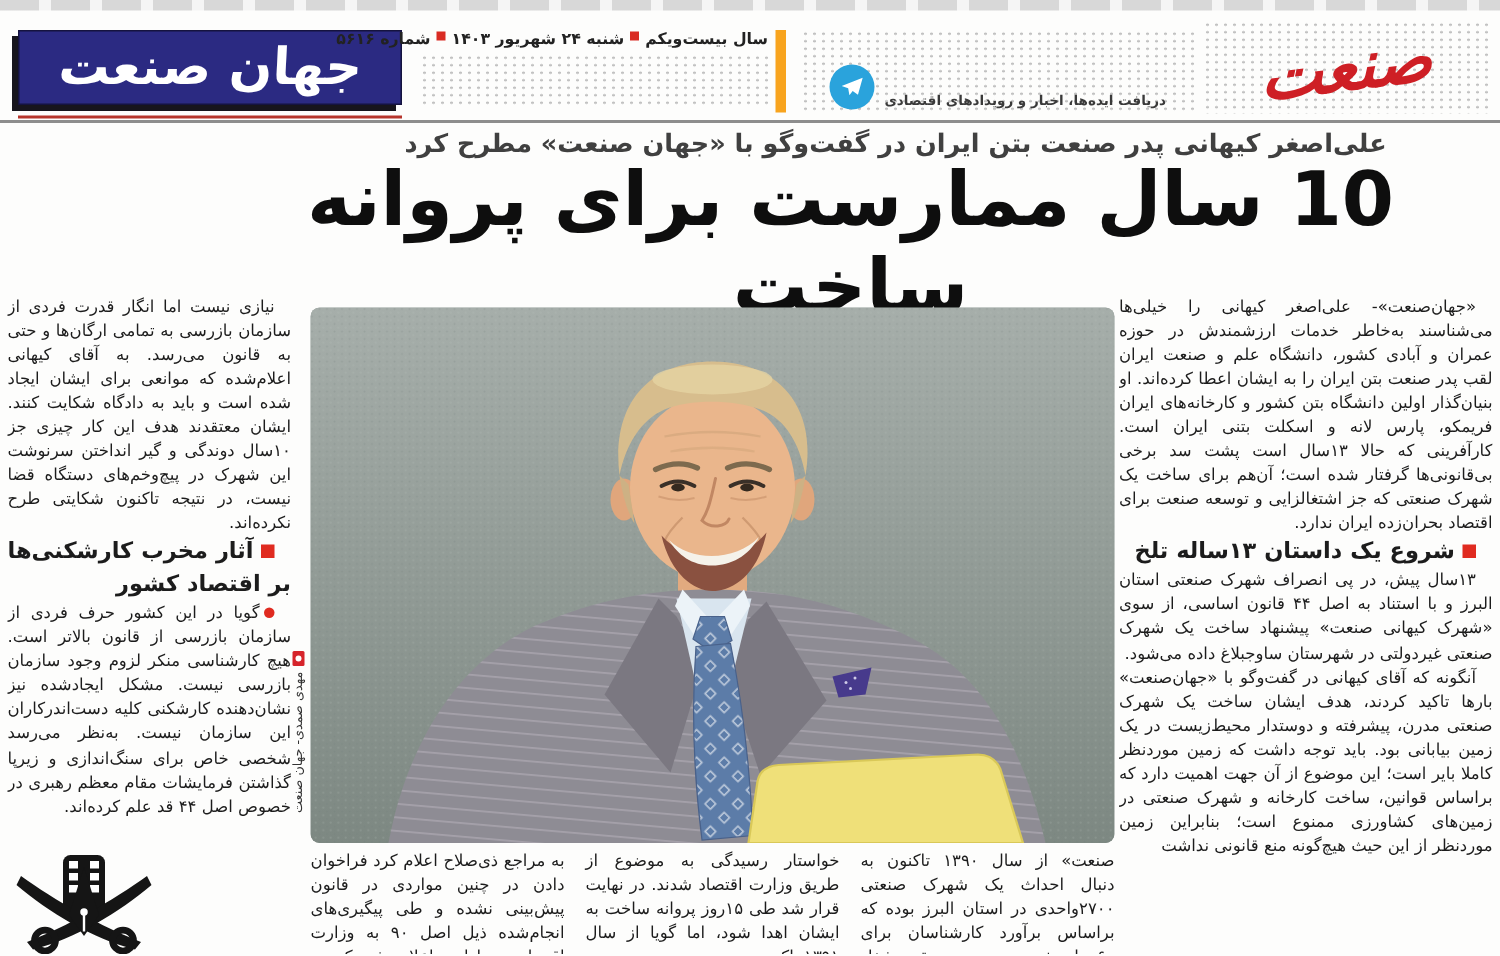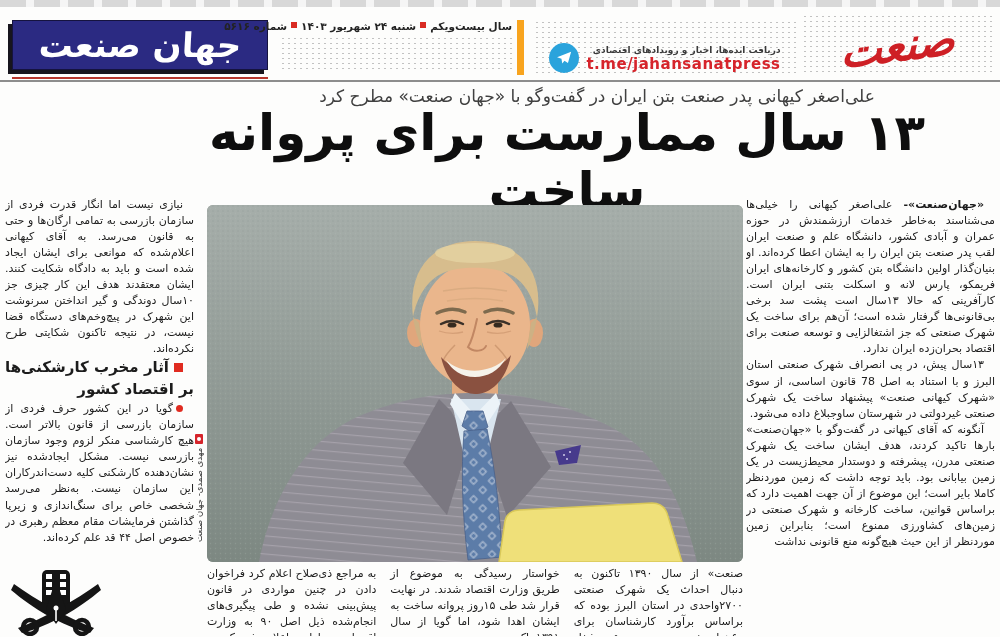--- a/index.html
+++ b/index.html
@@ -30,32 +30,32 @@
     display:flex; align-items:center; justify-content:center; flex:0 0 auto; }
   .tg-texts{ text-align:right; direction:rtl;margin-top:46px; }
   .tg-caption{ font-size:9px; font-weight:bold; color:#3a3a3a; white-space:nowrap; }
   .tg-url{ font-size:15px; font-weight:bold; color:#d6242b; direction:ltr; letter-spacing:.5px; }
   .nameplate{ position:absolute; left:802px; top:14px; width:192px; height:62px;
     display:flex; align-items:center; justify-content:center; }
   .nameplate span{ font-family:"DejaVu Serif", serif; font-style:italic; font-weight:bold;
     font-size:44px; color:#ce1f25; transform:rotate(-7deg) skewX(-6deg); }
   
   .kicker{ position:absolute; top:86px; left:200px; right:6px; text-align:center;
-    font-size:17px; font-weight:normal; color:#404040; }
+    font-size:17px; font-weight:bold; color:#404040; }
   .headline{ position:absolute; top:104px; left:140px; right:6px; text-align:center;
     font-size:50px; font-weight:bold; color:#0e0e0e; letter-spacing:-1px; }
   
   .bodytxt{ font-size:11px; line-height:1.46; text-align:justify; color:#1c1c1c; }
   .bodytxt p{ text-indent:11px; margin:0; }
   .col-right{ position:absolute; right:5px; top:197px; width:249px; height:440px; overflow:hidden; }
   .col-left{ position:absolute; left:5px; top:197px; width:189px; height:440px; overflow:hidden; }
   .subhead{ font-weight:bold; font-size:15px; margin:3px 0 2px; text-indent:0; }
   .red-sq{ display:inline-block; width:9px; height:9px; background:#e02b20; margin-left:5px; }
   .red-dot{ display:inline-block; width:7px; height:7px; border-radius:50%; background:#e02b20; margin-left:3px; }
-  .lead-tag{ font-weight:bold; }
+  .lead-tag{ font-weight:normal; }
   
   .photo-wrap{ position:absolute; left:207px; top:205px; width:536px; height:357px;
     border-radius:6px; overflow:hidden; background:#98a19c; }
   .photo-wrap svg{ display:block; }
   .credit{ position:absolute; left:193px; top:542px; transform:rotate(-90deg); transform-origin:top left;
     white-space:nowrap; font-size:8.5px; color:#333; display:flex; align-items:center; gap:4px; height:12px; }
   .camera-ic{ display:inline-block; width:10px; height:8px; background:#d6242b; border-radius:1px;
     position:relative; flex:0 0 auto; }
   .camera-ic::after{ content:""; position:absolute; left:3px; top:2px; width:4px; height:4px;
     border-radius:50%; background:#fff; }
@@ -86,36 +86,36 @@
 <div class="orange-bar"></div>
 
 <div class="tg-area dots">
   <div class="tg-circle">
     <svg width="18" height="18" viewBox="0 0 24 24">
       <path fill="#ffffff" d="M21.5 3.8 L2.8 11.1 L8.6 13.0 L9.7 19.3 L12.6 15.5 L17.3 18.8 Z"></path>
     </svg>
   </div>
   <div class="tg-texts">
     <div class="tg-caption">دریافت ایده‌ها، اخبار و رویدادهای اقتصادی</div>
-    <div class="tg-url">t.me/jahansanatpress</div>
   </div>
 </div>
 
 <div class="nameplate dots">
   <span>صنعت</span>
 </div>
 
 <div class="header-rule"></div>
 
 <div class="kicker">علی‌اصغر کیهانی پدر صنعت بتن ایران در گفت‌وگو با «جهان صنعت» مطرح کرد</div>
-<div class="headline">۱۳ سال ممارست برای پروانه ساخت</div>
+<div class="headline">10 سال ممارست برای پروانه ساخت</div>
 
 <div class="col-right bodytxt">
   <p><span class="lead-tag">«جهان‌صنعت»-</span><span> علی‌اصغر کیهانی را خیلی‌ها می‌شناسند به‌خاطر خدمات ارزشمندش در حوزه عمران و آبادی کشور، دانشگاه علم و صنعت ایران لقب پدر صنعت بتن ایران را به ایشان اعطا کرده‌اند. او بنیان‌گذار اولین دانشگاه بتن کشور و کارخانه‌های ایران فریمکو، پارس لانه و اسکلت بتنی ایران است. کارآفرینی که حالا ۱۳سال است پشت سد برخی بی‌قانونی‌ها گرفتار شده است؛ آن‌هم برای ساخت یک شهرک صنعتی که جز اشتغالزایی و توسعه صنعت برای اقتصاد بحران‌زده ایران ندارد.</span></p>
-  <p>۱۳سال پیش، در پی انصراف شهرک صنعتی استان البرز و با استناد به اصل 78 قانون اساسی، از سوی «شهرک کیهانی صنعت» پیشنهاد ساخت یک شهرک صنعتی غیردولتی در شهرستان ساوجبلاغ داده می‌شود.</p>
+  <p class="subhead"><span class="red-sq"></span><span>شروع یک داستان ۱۳ساله تلخ</span></p>
+  <p>۱۳سال پیش، در پی انصراف شهرک صنعتی استان البرز و با استناد به اصل ۴۴ قانون اساسی، از سوی «شهرک کیهانی صنعت» پیشنهاد ساخت یک شهرک صنعتی غیردولتی در شهرستان ساوجبلاغ داده می‌شود.</p>
   <p>آنگونه که آقای کیهانی در گفت‌وگو با «جهان‌صنعت» بارها تاکید کردند، هدف ایشان ساخت یک شهرک صنعتی مدرن، پیشرفته و دوستدار محیط‌زیست در یک زمین بیابانی بود. باید توجه داشت که زمین موردنظر کاملا بایر است؛ این موضوع از آن جهت اهمیت دارد که براساس قوانین، ساخت کارخانه و شهرک صنعتی در زمین‌های کشاورزی ممنوع است؛ بنابراین زمین موردنظر از این حیث هیچ‌گونه منع قانونی نداشت</p>
 </div>
 
 <div class="col-left bodytxt">
   <p>نیازی نیست اما انگار قدرت فردی از سازمان بازرسی به تمامی ارگان‌ها و حتی به قانون می‌رسد. به آقای کیهانی اعلام‌شده که موانعی برای ایشان ایجاد شده است و باید به دادگاه شکایت کنند. ایشان معتقدند هدف این کار چیزی جز ۱۰سال دوندگی و گیر انداختن سرنوشت این شهرک در پیچ‌وخم‌های دستگاه قضا نیست، در نتیجه تاکنون شکایتی طرح نکرده‌اند.</p>
   <p class="subhead"><span class="red-sq"></span><span>آثار مخرب کارشکنی‌ها بر اقتصاد کشور</span></p>
   <p><span class="red-dot"></span><span>گویا در این کشور حرف فردی از سازمان بازرسی از قانون بالاتر است. هیچ کارشناسی منکر لزوم وجود سازمان بازرسی نیست. مشکل ایجادشده نیز نشان‌دهنده کارشکنی کلیه دست‌اندرکاران این سازمان نیست. به‌نظر می‌رسد شخصی خاص برای سنگ‌اندازی و زیرپا گذاشتن فرمایشات مقام معظم رهبری در خصوص اصل ۴۴ قد علم کرده‌اند.</span></p>
 
 </div>
 

